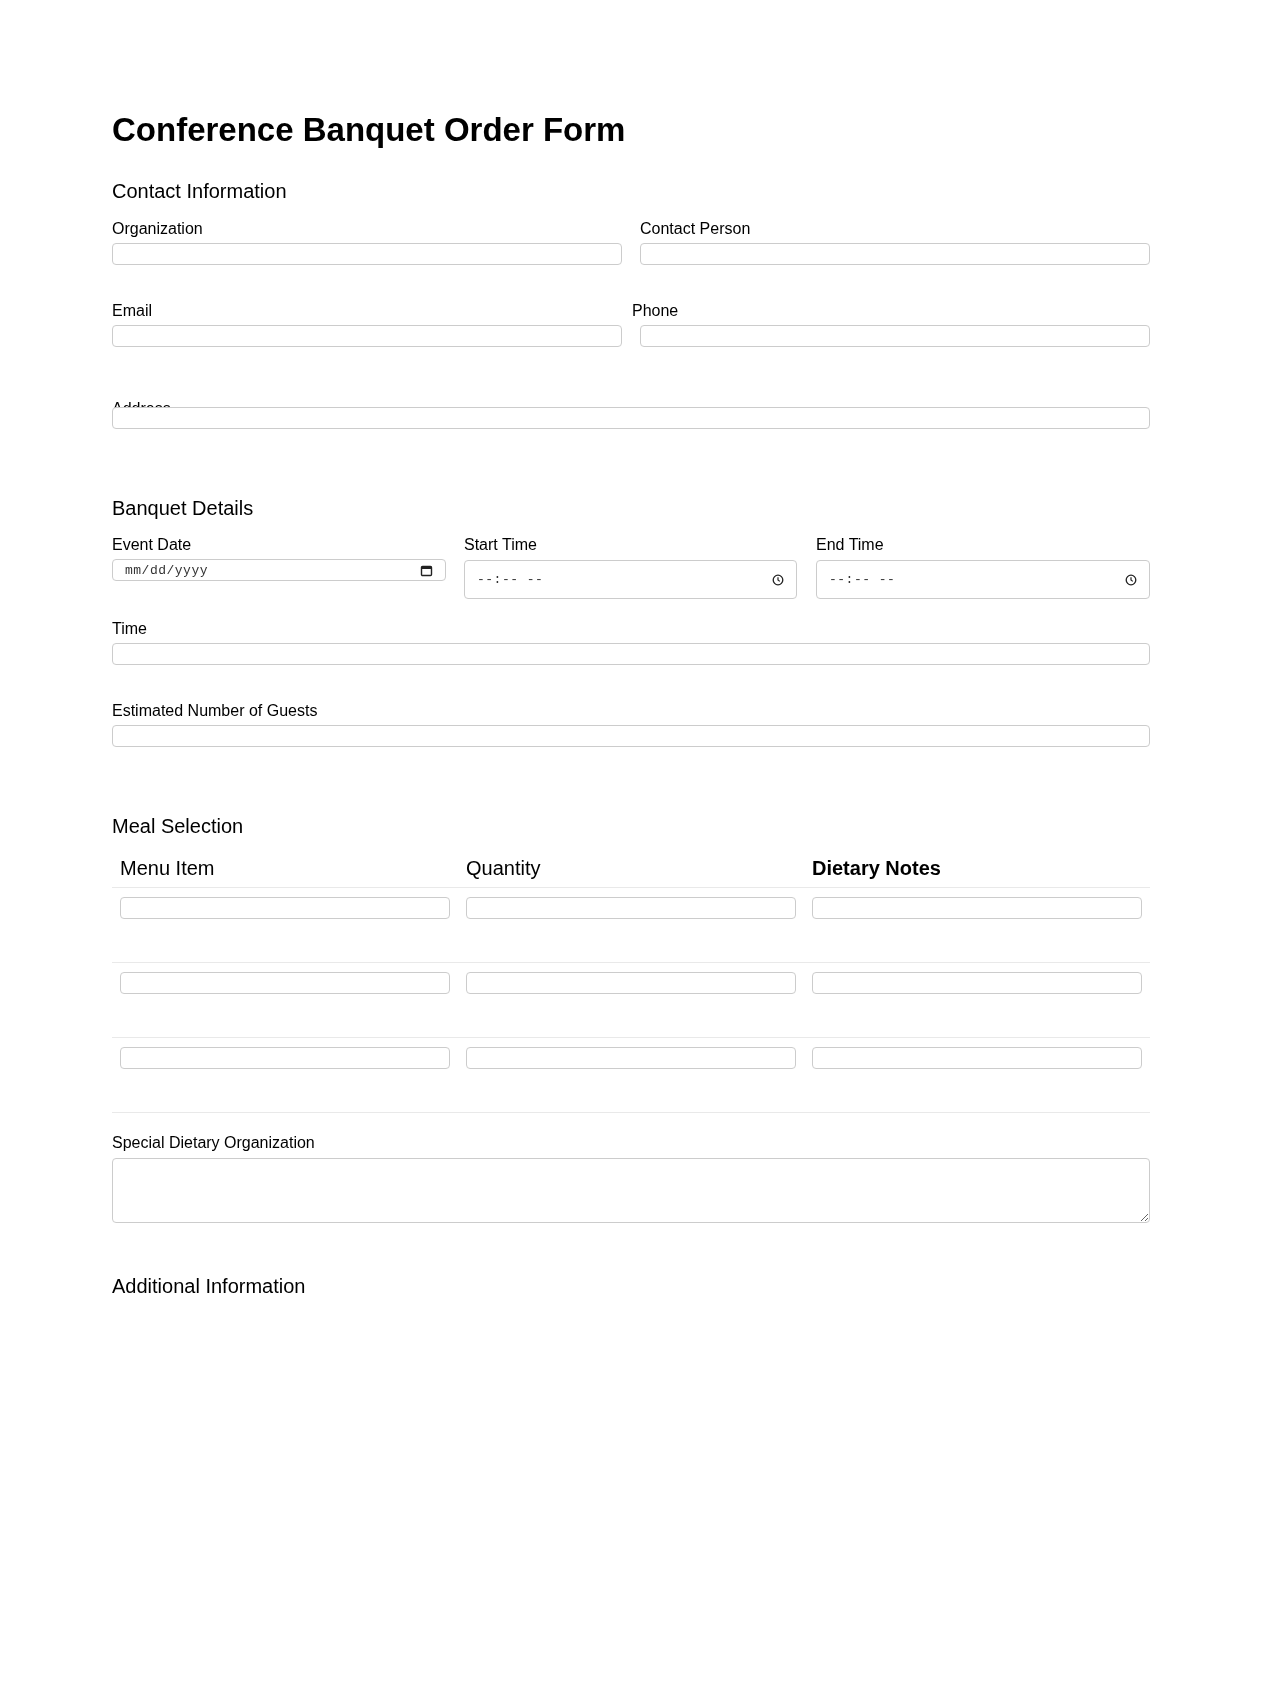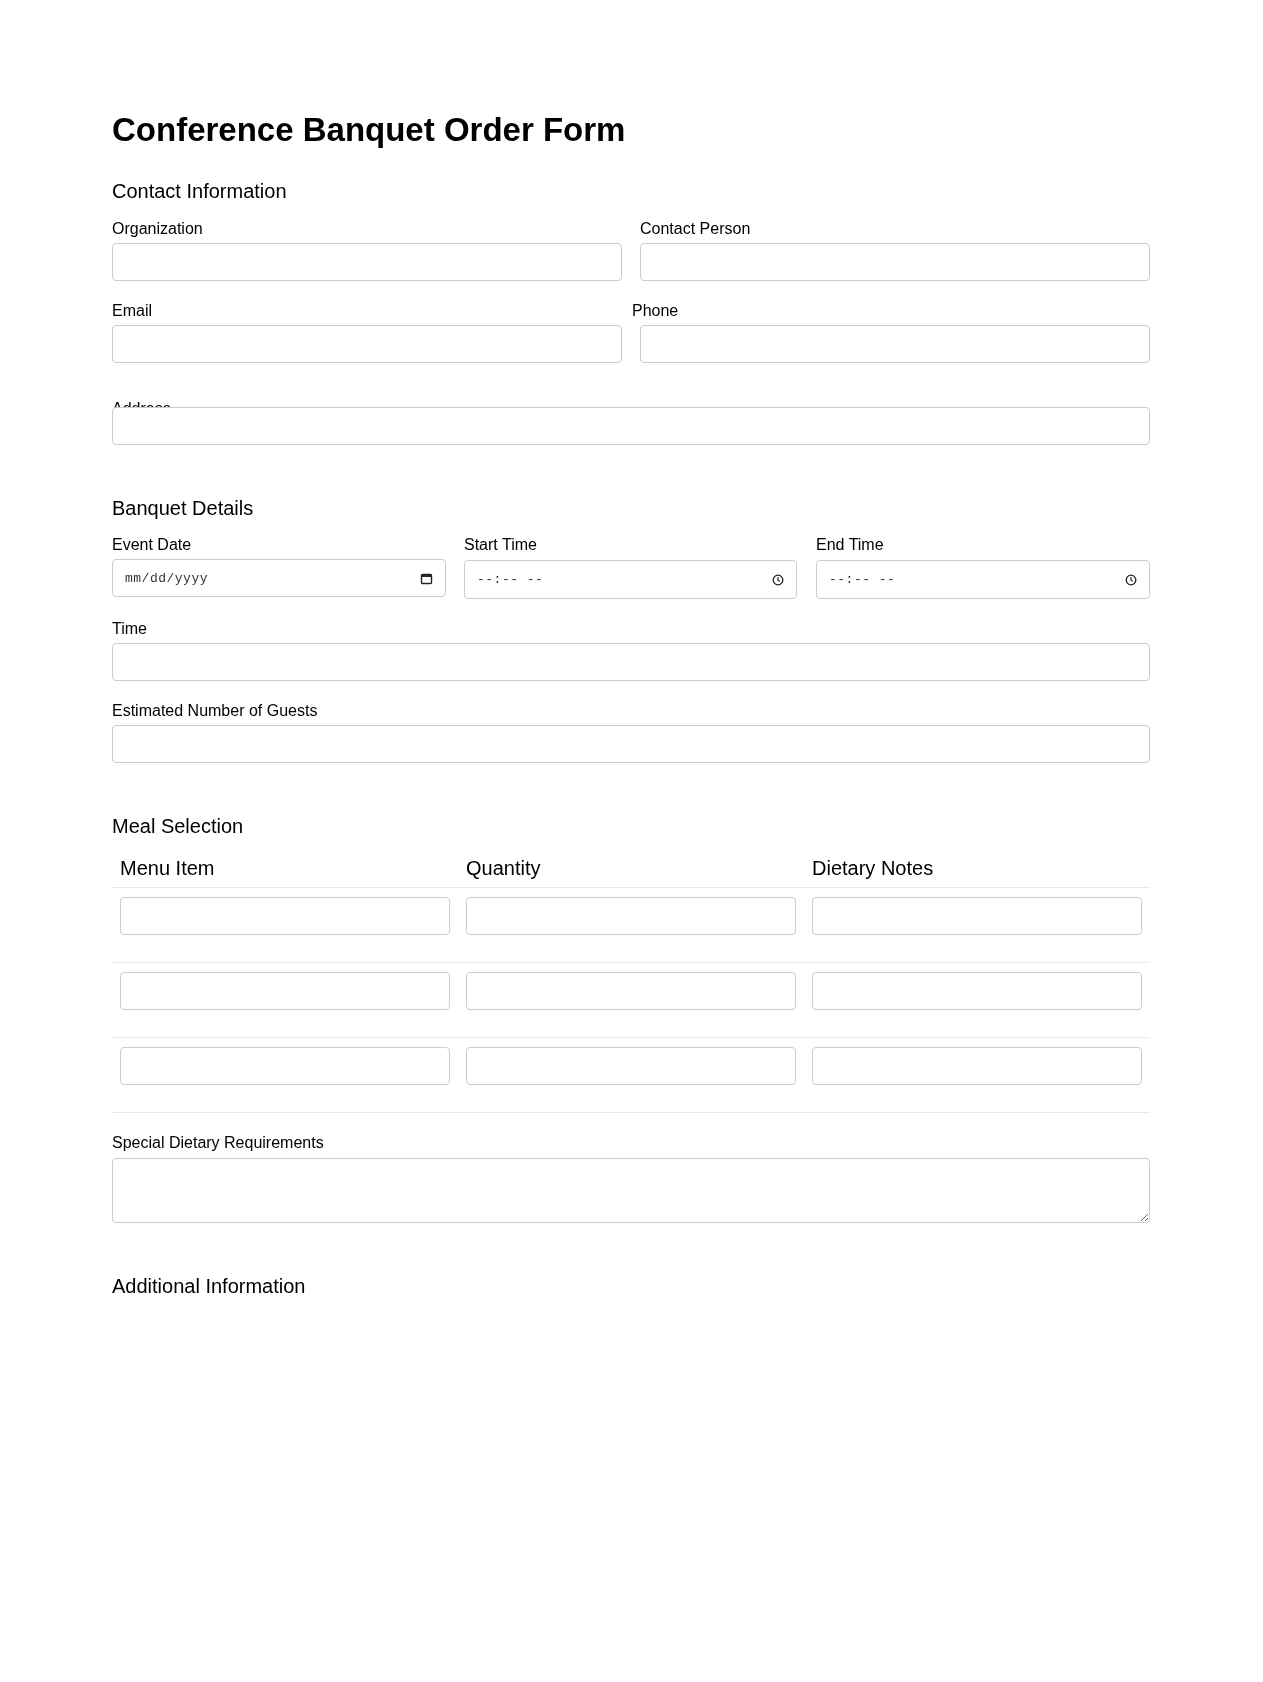--- a/index.html
+++ b/index.html
@@ -38,21 +38,21 @@
       white-space: nowrap;
     }
     .label {
       position: absolute;
       font-size: 16px;
       line-height: 19px;
       white-space: nowrap;
     }
     .field {
       position: absolute;
-      height: 38px;
+      height: 22px;
       border: 1px solid #cccccc;
       border-radius: 4px;
       background: #fff;
       padding: 0 10px;
       font-family: "Liberation Sans", sans-serif;
       font-size: 14px;
       outline: none;
     }
     .mono-field {
       display: flex;
@@ -147,21 +147,21 @@
   <input class="field" type="text" style="left: 0px; top: 643px; width: 1038px;" value="">
 
   <span class="label" style="left:0; top:701px;">Estimated Number of Guests</span>
   <input class="field" type="text" style="left: 0px; top: 725px; width: 1038px;" value="">
 
   <h2 class="section-title" style="top:814px;">Meal Selection</h2>
 
   <div>
     <span class="th" style="left:8px; top:859px;">Menu Item</span>
     <span class="th" style="left:354px; top:859px;">Quantity</span>
-    <span class="th" style="left:700px; top:859px;">Dietary Notes</span>
+    <span class="th" style="left:700px; top:859px;font-weight:bold;">Dietary Notes</span>
     <div class="table-hline" style="top:887px;"></div>
 
     <div>
       <input class="field" type="text" style="left: 8px; top: 897px; width: 330px;" value="">
       <input class="field" type="text" style="left: 354px; top: 897px; width: 330px;" value="">
       <input class="field" type="text" style="left: 700px; top: 897px; width: 330px;" value="">
     </div>
     <div class="table-hline" style="top:962px;"></div>
 
     <div>
@@ -172,18 +172,18 @@
     <div class="table-hline" style="top:1037px;"></div>
 
     <div>
       <input class="field" type="text" style="left: 8px; top: 1047px; width: 330px;" value="">
       <input class="field" type="text" style="left: 354px; top: 1047px; width: 330px;" value="">
       <input class="field" type="text" style="left: 700px; top: 1047px; width: 330px;" value="">
     </div>
     <div class="table-hline" style="top:1112px;"></div>
   </div>
 
-  <span class="label" style="left:0; top:1133px;">Special Dietary Requirements</span>
+  <span class="label" style="left:0; top:1133px;">Special Dietary Organization</span>
   <textarea class="field" style="left: 0px; top: 1158px; width: 1038px;"></textarea>
 
   <h2 class="section-title" style="top:1274px;">Additional Information</h2>
 
 </div>
 
 </body></html>

